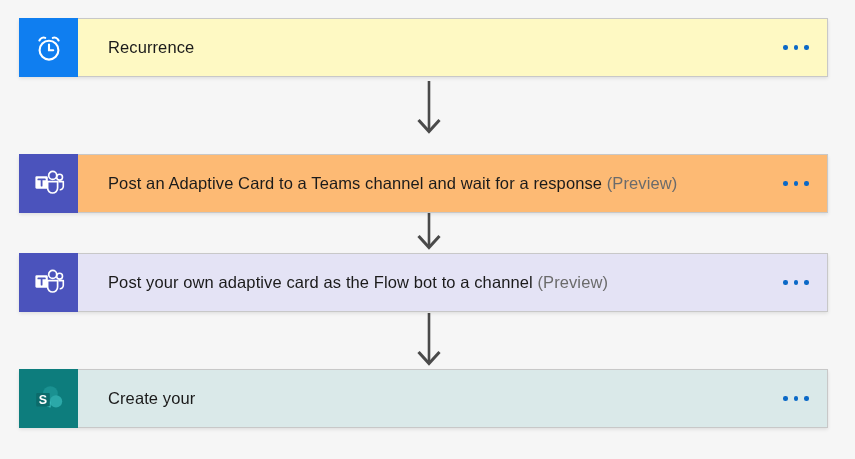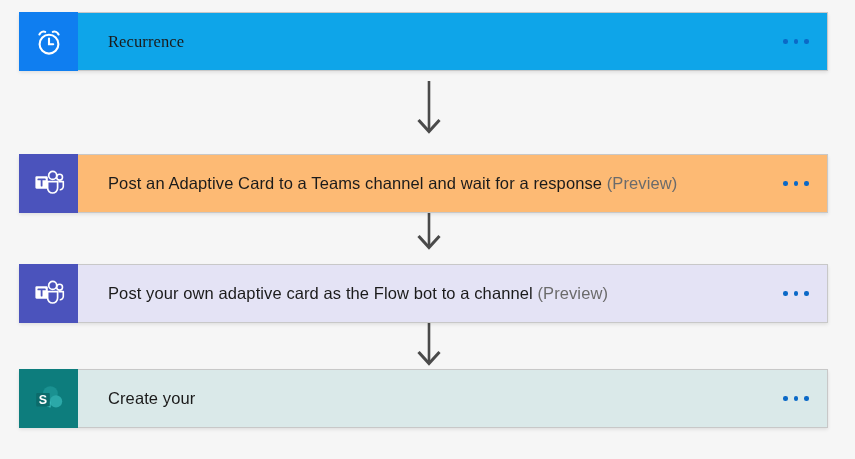--- a/index.html
+++ b/index.html
@@ -102,21 +102,21 @@
         <path d="M14 0 V48" stroke="#4a4a4a" stroke-width="2.6" fill="none"></path>
         <path d="M4.5 40 L14 50.5 L23.5 40" stroke="#4a4a4a" stroke-width="3.0" fill="none" stroke-linecap="square"></path>
       </svg>
     </div>
     <div class="connector" style="top: 313px;">
       <svg width="28" height="56" viewBox="0 0 28 56" aria-hidden="true">
         <path d="M14 0 V48" stroke="#4a4a4a" stroke-width="2.6" fill="none"></path>
         <path d="M4.5 40 L14 50.5 L23.5 40" stroke="#4a4a4a" stroke-width="3.0" fill="none" stroke-linecap="square"></path>
       </svg>
     </div>
-    <div class="flow-card" style="top: 12px; background: #0ea5e9; font-family: Liberation Serif, serif;">
+    <div class="flow-card" style="top: 18px; background: #fef9c3;">
       <div class="card-icon" style="background: rgb(15, 126, 240);">
         <svg width="34" height="34" viewBox="0 0 34 34" aria-hidden="true">
           <g fill="none" stroke="#ffffff" stroke-width="2.1" stroke-linecap="round">
             <circle cx="17" cy="19.2" r="9.4"></circle>
             <path d="M7.4 9.5 C8.6 7.0 11.2 6.0 13.2 6.9"></path>
             <path d="M26.6 9.5 C25.4 7.0 22.8 6.0 20.8 6.9"></path>
             <path d="M17 13.6 V19.2 H21.2"></path>
           </g>
         </svg>
       </div>
@@ -138,21 +138,21 @@
           <path d="M6.3 12.4 H12.9 M9.6 12.4 V18.7" stroke="#4b53bc" stroke-width="1.8" stroke-linecap="round"></path>
         </svg>
       </div>
       <div class="card-title"><span>Post an Adaptive Card to a Teams channel and wait for a response</span> <span class="preview">(Preview)</span></div>
       <div class="card-menu">
         <i></i>
         <i></i>
         <i></i>
       </div>
     </div>
-    <div class="flow-card" style="top: 264px; background: rgb(228, 227, 245);">
+    <div class="flow-card" style="top: 253px; background: rgb(228, 227, 245);">
       <div class="card-icon" style="background: rgb(75, 83, 188);">
         <svg width="34" height="34" viewBox="0 0 34 34" aria-hidden="true">
           <circle cx="20.7" cy="8.4" r="4.0" fill="none" stroke="#ffffff" stroke-width="1.7"></circle>
           <circle cx="27.6" cy="10.2" r="2.9" fill="none" stroke="#ffffff" stroke-width="1.6"></circle>
           <path d="M15.6 14.6 H25.6 V21.0 a5.0 5.0 0 0 1 -10 0 Z" fill="none" stroke="#ffffff" stroke-width="1.7" stroke-linejoin="round"></path>
           <path d="M26.4 14.6 H31.3 V19.6 a3.2 3.2 0 0 1 -3.6 3.1" fill="none" stroke="#ffffff" stroke-width="1.6" stroke-linejoin="round"></path>
           <rect x="3.4" y="9.3" width="12.4" height="12.4" rx="1.1" fill="#ffffff"></rect>
           <path d="M6.3 12.4 H12.9 M9.6 12.4 V18.7" stroke="#4b53bc" stroke-width="1.8" stroke-linecap="round"></path>
         </svg>
       </div>

